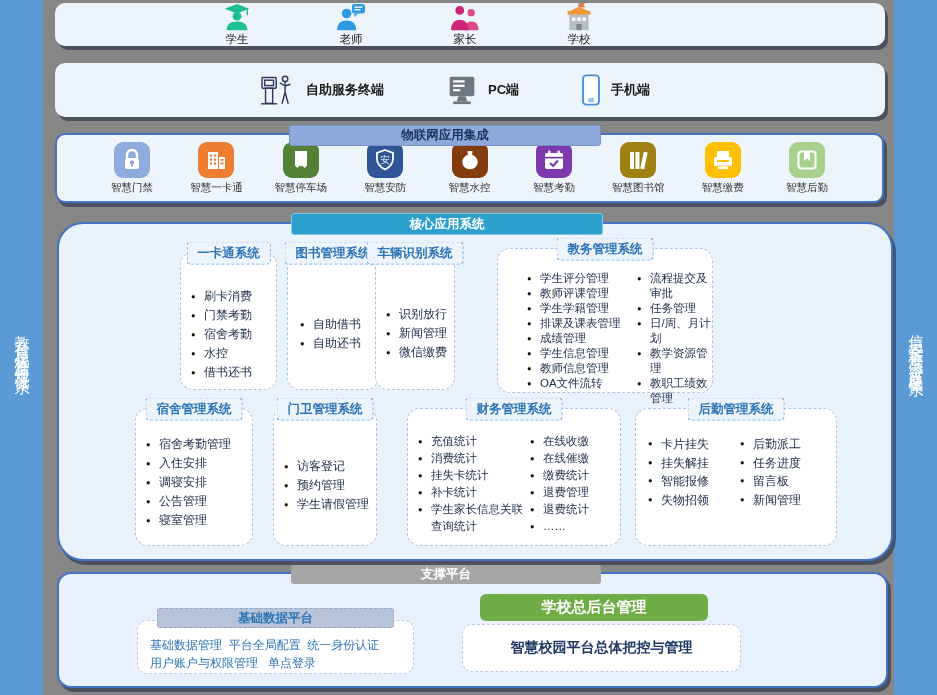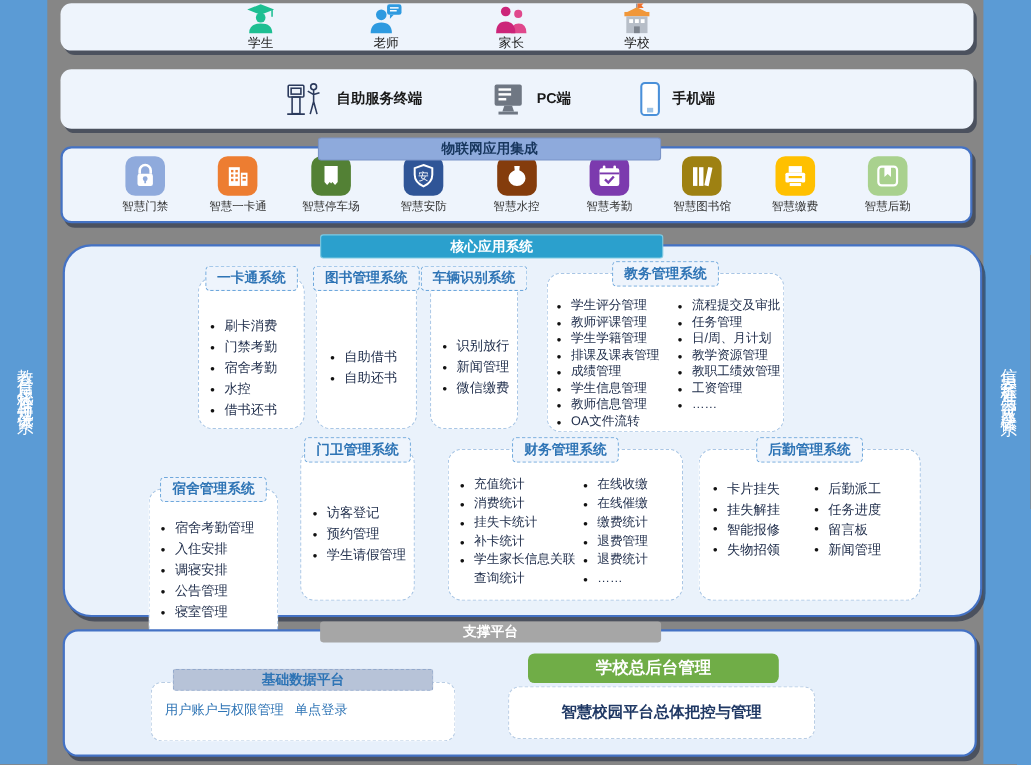--- a/index.html
+++ b/index.html
@@ -47,28 +47,28 @@
                  padding:2px 10px;font-size:12.5px;font-weight:700;color:#2e74b5;white-space:nowrap;}
   .syslist{list-style:none;margin:0;padding:0;font-size:12px;color:#22304d;line-height:19px;}
   .syslist li{position:relative;padding-left:13px;white-space:normal;}
   .syslist li::before{content:"●";position:absolute;left:0;top:0;font-size:7.5px;color:#111;}
   .cols{display:flex;}
 
   #card-onecard{left:121px;top:28px;width:97px;height:138px;}
   #card-onecard .syslist{margin:34px 0 0 10px;}
   #card-library{left:228px;top:28px;width:92px;height:138px;}
   #card-library .syslist{margin:62px 0 0 12px;}
-  #card-vehicle{left:332px;top:28px;width:80px;height:138px;}
+  #card-vehicle{left:316px;top:28px;width:80px;height:138px;}
   #card-vehicle .syslist{margin:52px 0 0 10px;}
-  #card-academic{left:438px;top:24px;width:216px;height:145px;}
+  #card-academic{left:438px;top:24px;width:216px;height:145px;padding-left:21px;}
   #card-academic .cols{padding:22px 0 0 8px;}
   #card-academic .syslist{font-size:11.5px;line-height:15px;}
   #card-academic .col1{width:110px;} #card-academic .col2{flex:1;}
 
-  #card-dorm{left:76px;top:184px;width:118px;height:138px;margin-top:36px;}
+  #card-dorm{left:76px;top:184px;width:118px;height:138px;}
   #card-dorm .syslist{margin:26px 0 0 10px;}
   #card-gate{left:214px;top:184px;width:104px;height:138px;}
   #card-gate .syslist{margin:48px 0 0 10px;}
   #card-finance{left:348px;top:184px;width:214px;height:138px;}
   #card-finance .cols{padding:24px 0 0 10px;}
   #card-finance .syslist{font-size:11.5px;line-height:17px;}
   #card-finance .col1{width:112px;} #card-finance .col2{flex:1;}
   #card-logistics{left:576px;top:184px;width:202px;height:138px;}
   #card-logistics .cols{padding:26px 0 0 12px;}
   #card-logistics .syslist{line-height:18.5px;}
@@ -404,20 +404,21 @@
         </ul>
       </div>
     </div>
   </div>
 
   <div class="panel bordered" id="support-panel">
     <div class="banner" id="support-banner">支撑平台</div>
 
     <div class="base-pill">基础数据平台</div>
     <div class="base-box">
+      <div>基础数据管理  平台全局配置  统一身份认证</div>
       <div>用户账户与权限管理   单点登录</div>
     </div>
 
     <div class="backend-banner">学校总后台管理</div>
     <div class="backend-box">
       <span>智慧校园平台总体把控与管理</span>
     </div>
   </div>
 
 </div>

